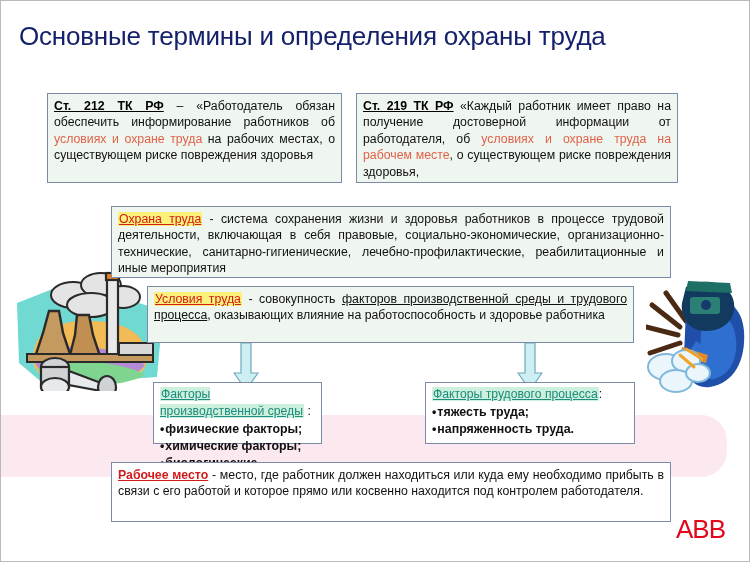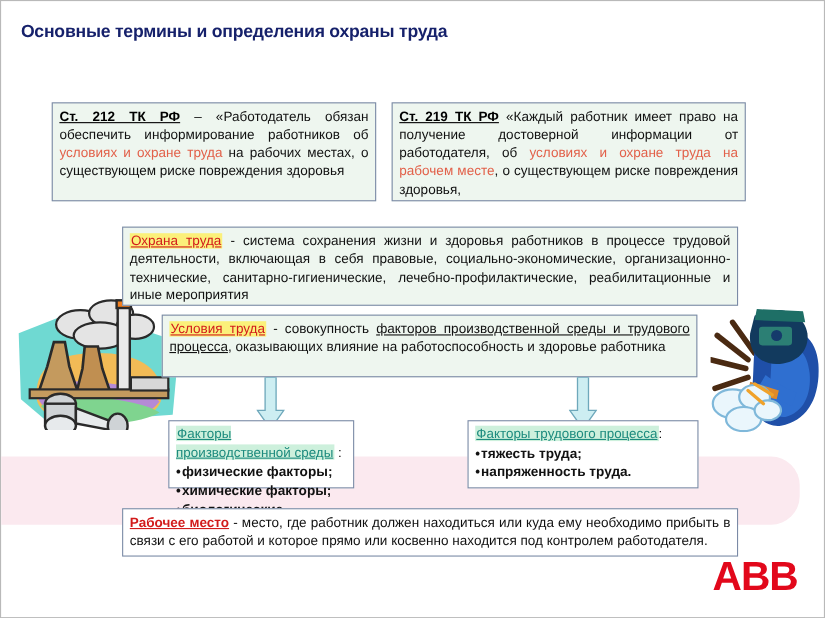--- a/index.html
+++ b/index.html
@@ -20,22 +20,22 @@
     left:0px;top:414px;width:726px;height:62px;
     background:#fbe9ef;
     border-top-right-radius:26px;
     border-bottom-right-radius:26px;
   }
 
   
   .title{
     position:absolute;
     left:18px;top:20px;
-    font-size:16px;
-    font-weight:bold;
+    font-size:26px;
+    font-weight:normal;
     color:#16216b;
     letter-spacing:-0.2px;
     white-space:nowrap;
   }
 
   
   .tbox{
     position:absolute;
     box-sizing:border-box;
     border:1px solid #7b8aa6;
@@ -73,21 +73,21 @@
   .listbox .li::before{content:"\2022";margin-right:1px;}
 
   
   .arrow{position:absolute;width:26px;height:48px;}
   .arrow svg{display:block;}
 
   
   .abb{
     position:absolute;right:24px;bottom:16px;
     font-family:"Liberation Sans","DejaVu Sans",sans-serif;
-    font-weight:bold;font-size:37px;letter-spacing:-1px;
+    font-weight:normal;font-size:26px;letter-spacing:-1px;
     color:#e2081b;
     background:
       repeating-linear-gradient(90deg,
         rgba(255,255,255,0) 0 3px, rgba(255,255,255,.55) 3px 4px);
     -webkit-background-clip:text;
   }
 
   
   .art{position:absolute;}
 </style>
@@ -207,19 +207,19 @@
     <span class="li">химические факторы;</span>
     <span class="li">биологические факторы.</span>
   </div>
 
   <div class="listbox" style="left:424px;top:381px;width:210px;height:62px;">
     <span class="hdr"><span class="lead-teal">Факторы трудового процесса</span><span>:</span></span>
     <span class="li">тяжесть труда;</span>
     <span class="li">напряженность труда.</span>
   </div>
 
-  <div class="tbox white" style="left:110px;top:461px;width:560px;height:44px;">
+  <div class="tbox white" style="left:110px;top:461px;width:560px;height:60px;">
     <span class="lead-red-plain">Рабочее место</span><span> - место, где работник должен находиться или куда ему необходимо прибыть в связи с его работой и которое прямо или косвенно находится под контролем работодателя.</span>
   </div>
 
   <div class="abb">ABB</div>
 
 </div>
 
 </body></html>

